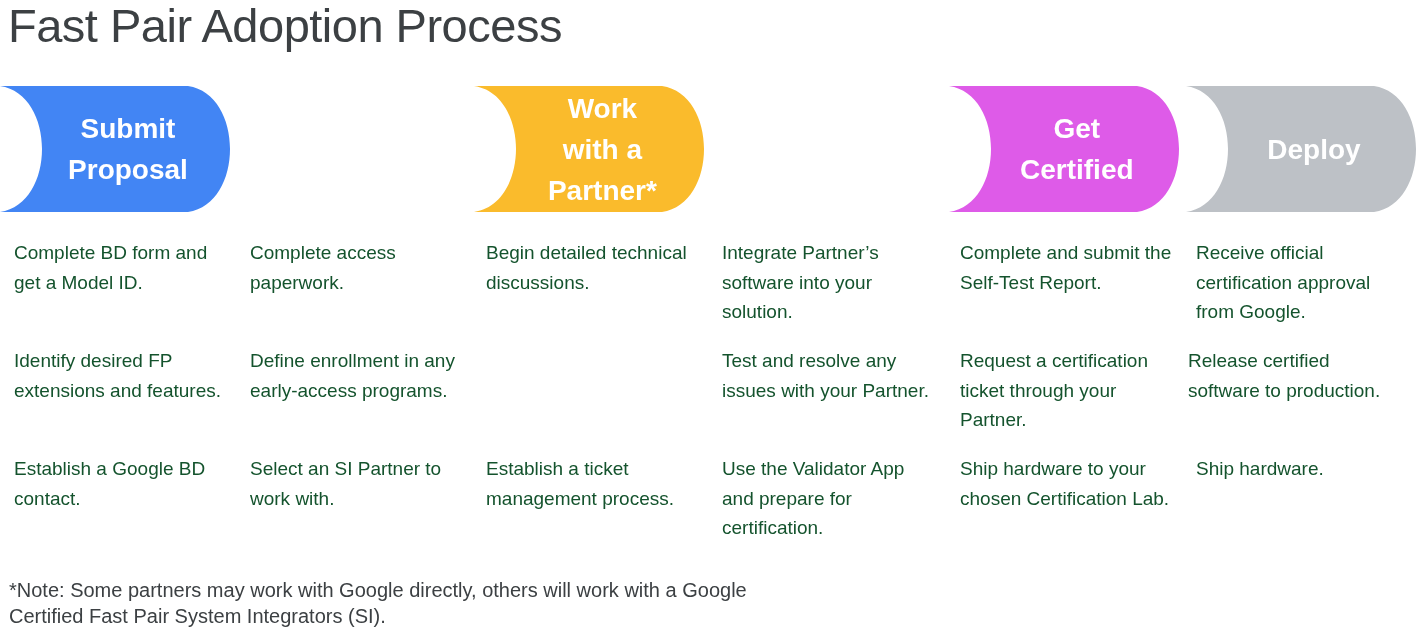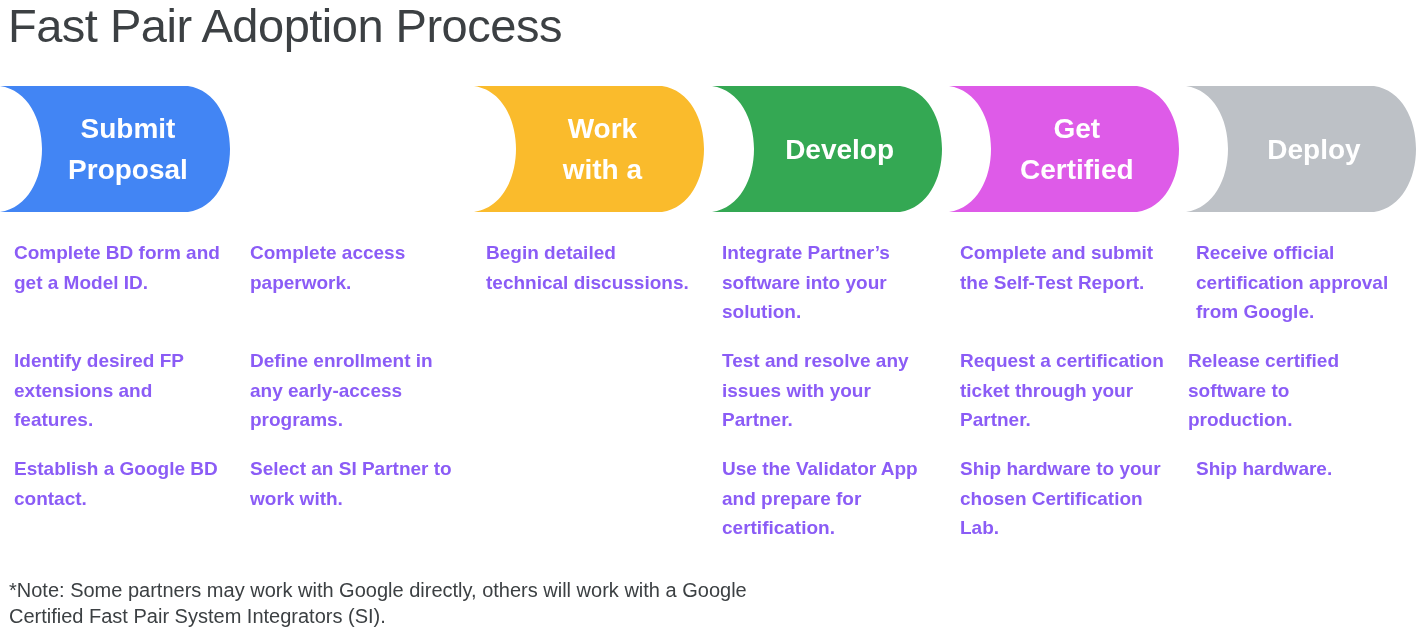--- a/index.html
+++ b/index.html
@@ -64,22 +64,22 @@
     left: 0;
     top: 238px;
     width: 1423px;
   }
   .grid-row { position: relative; width: 1423px; }
   .cell {
     position: absolute;
     top: 0;
     font-size: 19px;
     line-height: 29.5px;
-    color: #8b5cf6;
-    font-weight: 700;
+    color: #14532d;
+    font-weight: 400;
   }
 
   .footnote {
     position: absolute;
     left: 9px;
     top: 577px;
     width: 760px;
     font-size: 20px;
     line-height: 26px;
     color: #3c4043;
@@ -102,28 +102,21 @@
           <span>Proposal</span>
         </div>
       </div>
       <div class="chev" style="left: 474.4px; width: 230px;">
         <svg viewBox="0 0 230 126" preserveAspectRatio="none">
           <path d="M 0 0 L 188 0 C 244 8, 244 118, 188 126 L 0 126 C 56 118, 56 8, 0 0 Z" fill="#FABB2C"></path>
         </svg>
         <div class="chev-label">
           <span>Work</span>
           <span>with a</span>
-        </div>
-      </div>
-      <div class="chev" style="left: 711.6px; width: 230px;">
-        <svg viewBox="0 0 230 126" preserveAspectRatio="none">
-          <path d="M 0 0 L 188 0 C 244 8, 244 118, 188 126 L 0 126 C 56 118, 56 8, 0 0 Z" fill="#34A853"></path>
-        </svg>
-        <div class="chev-label">
-          <span>Develop</span>
+          <span>Partner*</span>
         </div>
       </div>
       <div class="chev" style="left: 948.8px; width: 230px;">
         <svg viewBox="0 0 230 126" preserveAspectRatio="none">
           <path d="M 0 0 L 188 0 C 244 8, 244 118, 188 126 L 0 126 C 56 118, 56 8, 0 0 Z" fill="#DE5BE8"></path>
         </svg>
         <div class="chev-label">
           <span>Get</span>
           <span>Certified</span>
         </div>
@@ -150,20 +143,21 @@
       <div class="grid-row" style="height: 108px; position: relative; margin-top: 0px;">
         <div class="cell" style="left: 14px; width: 215px;">Identify desired FP extensions and features.</div>
         <div class="cell" style="left: 250px; width: 212px;">Define enrollment in any early-access programs.</div>
         <div class="cell" style="left: 722px; width: 212px;">Test and resolve any issues with your Partner.</div>
         <div class="cell" style="left: 960px; width: 218px;">Request a certification ticket through your Partner.</div>
         <div class="cell" style="left: 1188px; width: 205px;">Release certified software to production.</div>
       </div>
       <div class="grid-row" style="height: 96px; position: relative; margin-top: 0px;">
         <div class="cell" style="left: 14px; width: 215px;">Establish a Google BD contact.</div>
         <div class="cell" style="left: 250px; width: 212px;">Select an SI Partner to work with.</div>
+        <div class="cell" style="left: 486px; width: 212px;">Establish a ticket management process.</div>
         <div class="cell" style="left: 722px; width: 212px;">Use the Validator App and prepare for certification.</div>
         <div class="cell" style="left: 960px; width: 218px;">Ship hardware to your chosen Certification Lab.</div>
         <div class="cell" style="left: 1196px; width: 205px;">Ship hardware.</div>
       </div>
     </div>
 
   <div class="footnote">*Note: Some partners may work with Google directly, others will work with a Google Certified Fast Pair System Integrators (SI).</div>
 
 </div>
 

